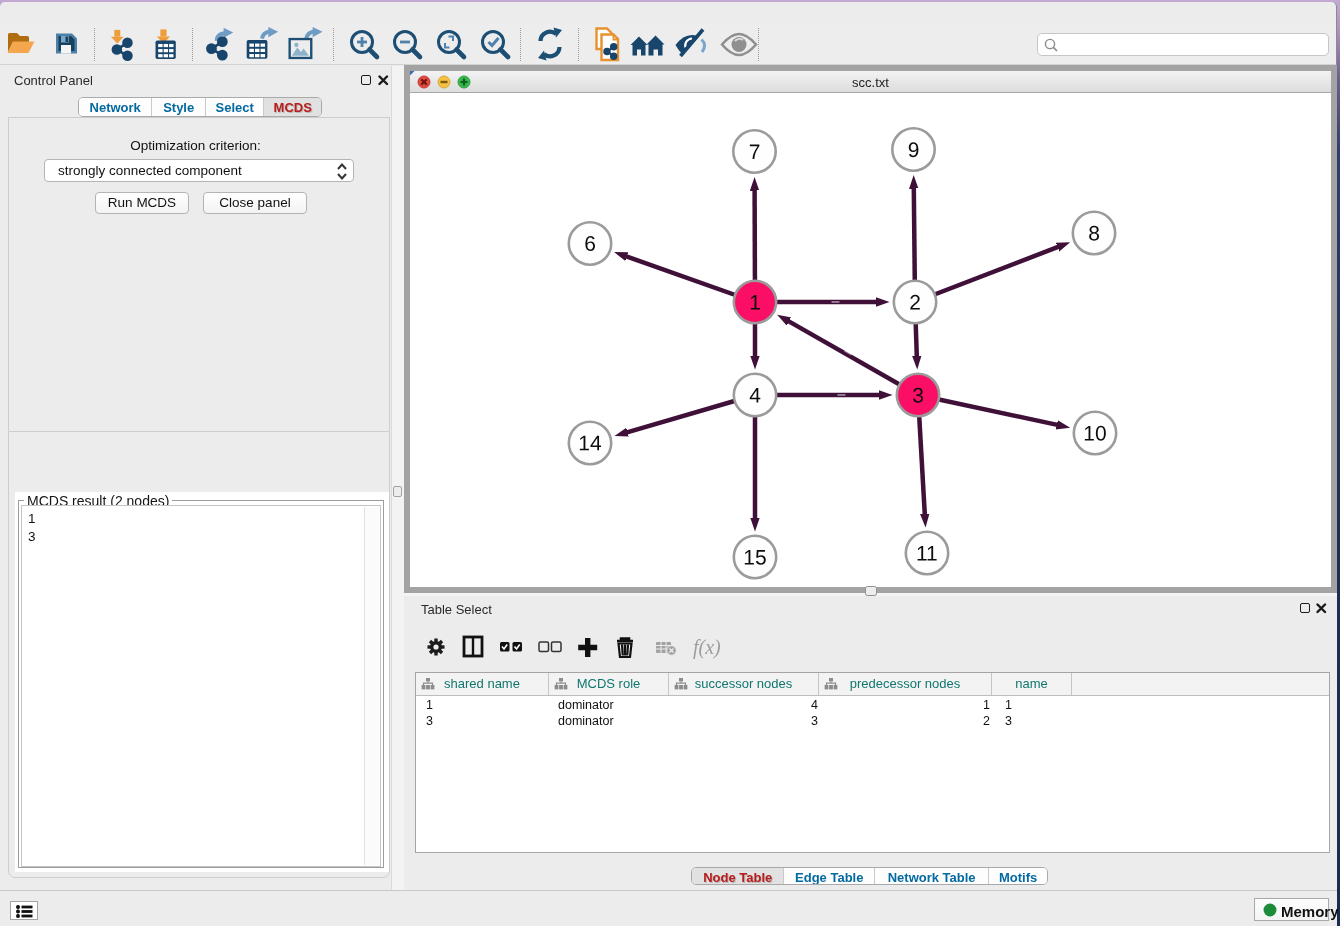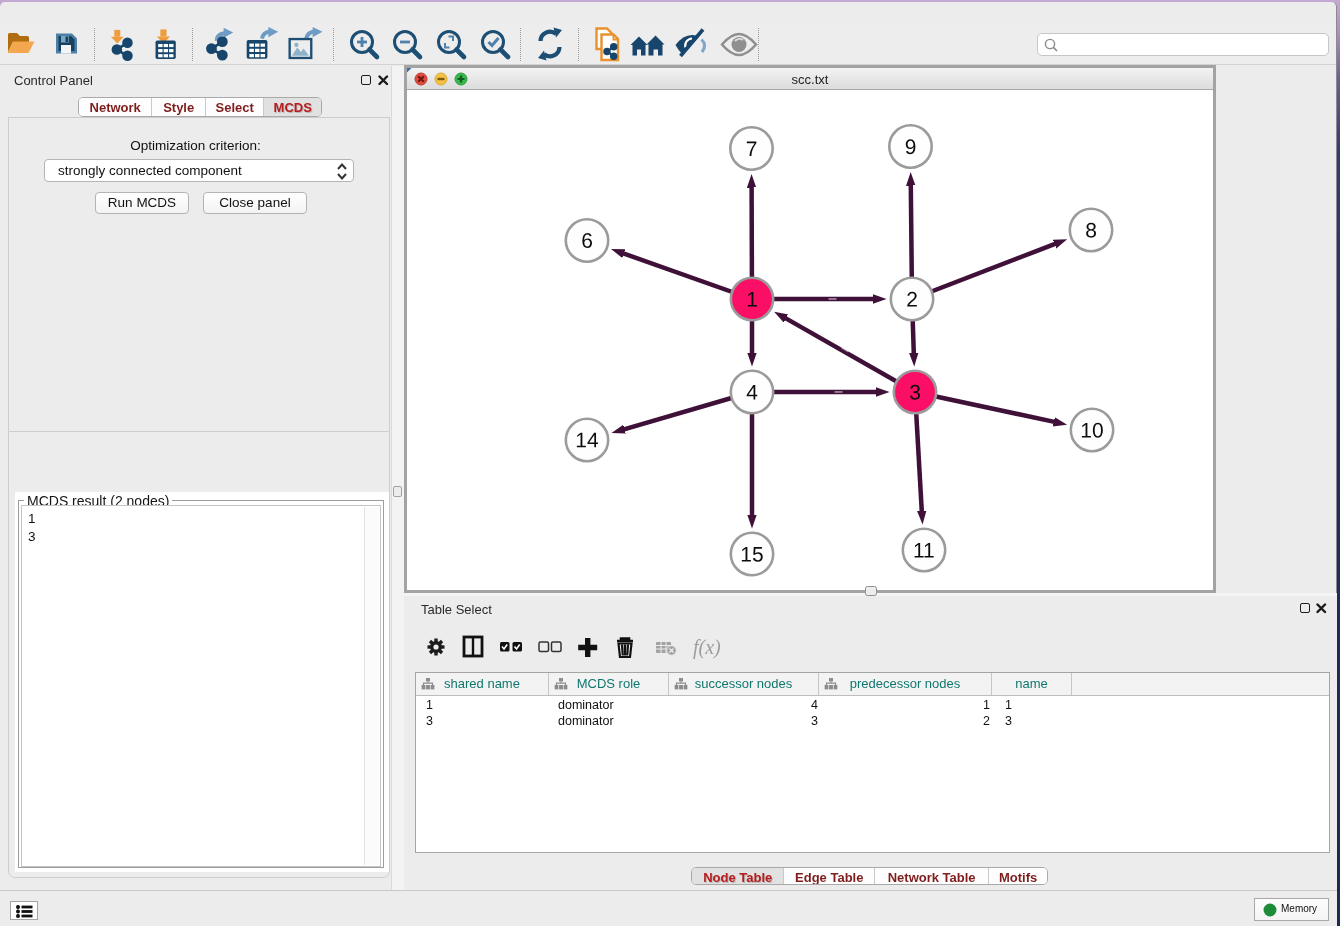--- a/index.html
+++ b/index.html
@@ -30,21 +30,21 @@
     border-left:1px dotted #9a9a9a; }
   .ticon { position:absolute; top:0; }
   #searchbox { position:absolute; left:1037px; top:10px; width:292px; height:23px;
     background:#fff; border:1px solid #c6c6c6; border-radius:5px; }
   
   #cpanel { position:absolute; left:0; top:64px; width:392px; height:824px; background:#ececec; border-right:1px solid #dadada; }
   .paneltitle { font-size:13px; color:#2a2a2a; }
   .squareicon { width:10px; height:10px; border:1.6px solid #1a1a1a; border-radius:2px; display:inline-block; }
   .tabgroup { position:absolute; display:flex; border:1px solid #a9a9a9; border-radius:5px;
     overflow:hidden; background:#fff; }
-  .tabseg { font-size:13px; font-weight:600; color:#7f1d1d; text-align:center;
+  .tabseg { font-size:13px; font-weight:600; color:#0369a1; text-align:center;
     padding-top:2px; height:100%; border-left:1px solid #c9c9c9; background:#fdfdfd; }
   .tabseg:first-child { border-left:none; }
   .tabseg.sel { background:#e1e1e1; color:#b91c1c;
     text-shadow:1px 1px 0 #b9b9b9; }
   #tabpane { position:absolute; left:8px; top:51px; width:382px; height:314px;
     border:1px solid #cdcdcd; border-bottom:none; }
   #tabpane2 { position:absolute; left:8px; top:365px; width:382px; height:447px;
     border:1px solid #cdcdcd; border-radius:0 0 7px 7px; }
   .aquabtn { position:absolute; height:22px; background:linear-gradient(#ffffff,#f3f3f3);
     border:1px solid #b4b4b4; border-radius:4px; font-size:13.5px; color:#111;
@@ -63,36 +63,36 @@
     border:1px solid #c4c4c4; background:#fff; font-size:13.5px; color:#111; line-height:17.5px;
     padding:4px 0 0 6px; }
   #rscroll { position:absolute; right:1px; top:1px; width:15px; height:358px;
     background:#fbfbfb; border-left:1px solid #e0e0e0; }
   
   .vsplit-handle { position:absolute; left:393px; top:484px; width:9px; height:11px;
     background:#ededed; border:1px solid #a2a2a2; border-radius:2px; z-index:6; }
   .hsplit-handle { position:absolute; left:865px; top:584px; width:12px; height:10px;
     background:#ededed; border:1px solid #8f8f8f; border-radius:2.5px; z-index:6; }
   
-  #netwin { position:absolute; left:404px; top:63px; width:812px; height:528px;
-    border:3px solid #a3a3a3; background:#fff; }
+  #netwin { position:absolute; left:404px; top:63px; width:933px; height:528px;
+    border:6px solid #a3a3a3; background:#fff; }
   #nettitle { position:absolute; left:0; top:0; width:100%; height:22px;
     background:linear-gradient(#f3f3f3,#dcdcdc); border-bottom:1px solid #a8a8a8; }
   #nettitle .t { position:absolute; top:4px; left:0; width:100%; text-align:center;
     font-size:13px; color:#1d1d1d; }
   
   #tpanel { position:absolute; left:404px; top:594px; width:933px; height:294px; background:#ececec; }
   
   #statusbar { position:absolute; left:0; top:888px; width:1337px; height:36px;
     background:#ececec; border-top:1px solid #c9c9c9; }
   #listbtn { position:absolute; left:10px; top:10px; width:28px; height:19px;
     background:#fff; border:1px solid #a5a5a5; }
   #membtn { position:absolute; right:8px; top:7px; width:75px; height:23px;
-    background:linear-gradient(#fdfdfd,#f4f4f4); border:1px solid #a9a9a9; font-size:10px;
-    color:#111; }
+    background:linear-gradient(#fdfdfd,#f4f4f4); border:1px solid #a9a9a9; font-size:15px;
+    color:#111;font-weight:bold; }
   #ttable { position:absolute; left:11px; top:76px; width:915px; height:181px;
     border:1px solid #a5a5a5; background:#fff; }
   #thead { position:absolute; left:0; top:0; width:100%; height:23px;
     background:#f3f3f3; border-bottom:1px solid #bdbdbd; }
   .th { position:absolute; top:0; height:22px; border-right:1px solid #c6c6c6;
     font-size:13px; color:#0f766e; text-align:center; line-height:22px; }
   .th .treei { position:absolute; left:5px; top:5px; }
   .td { position:absolute; font-size:12.5px; color:#111; }
 </style>
 

